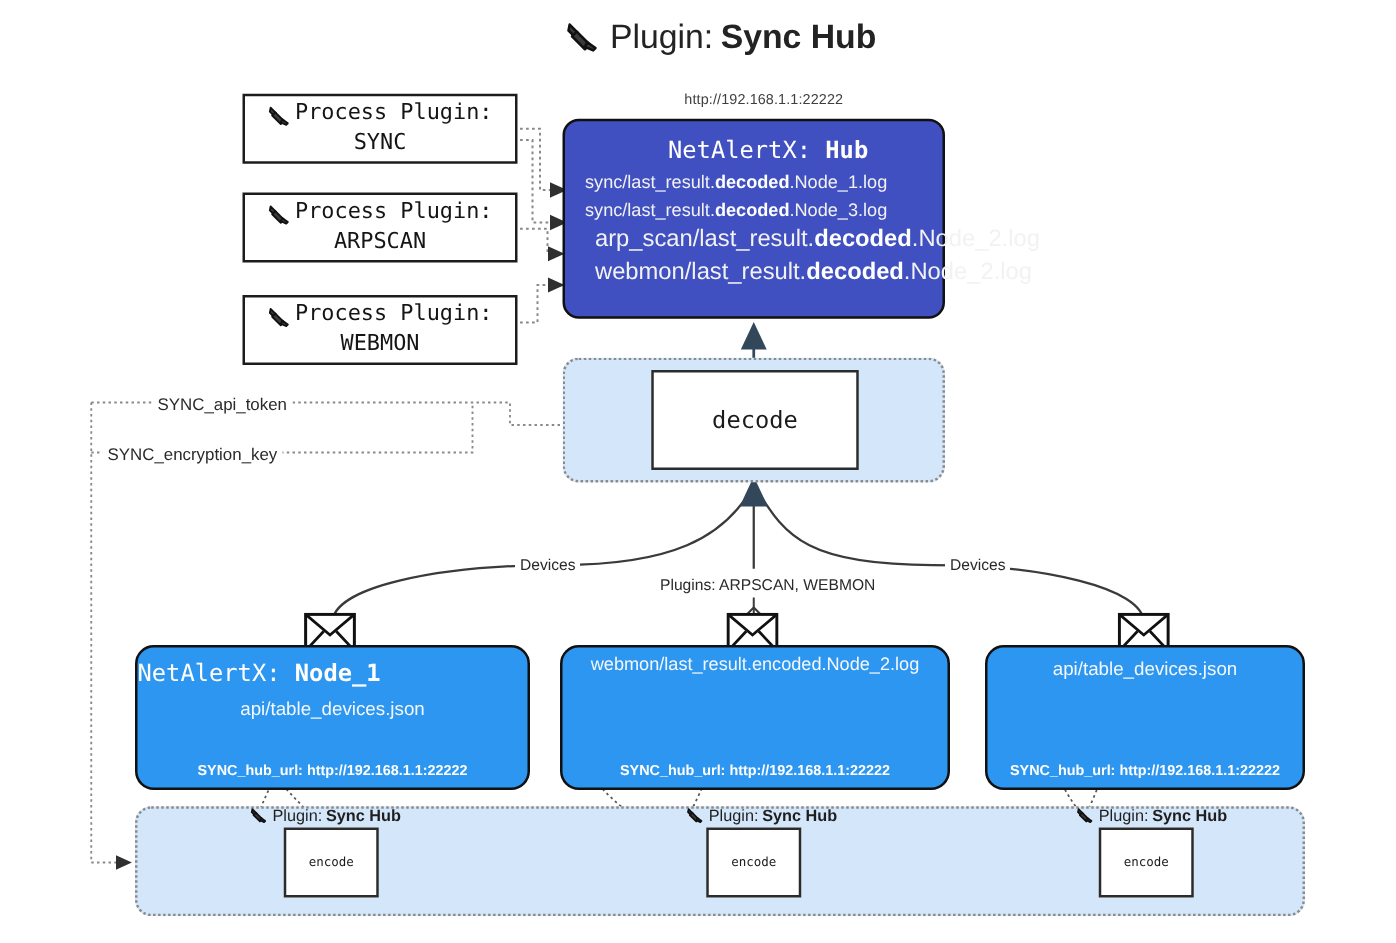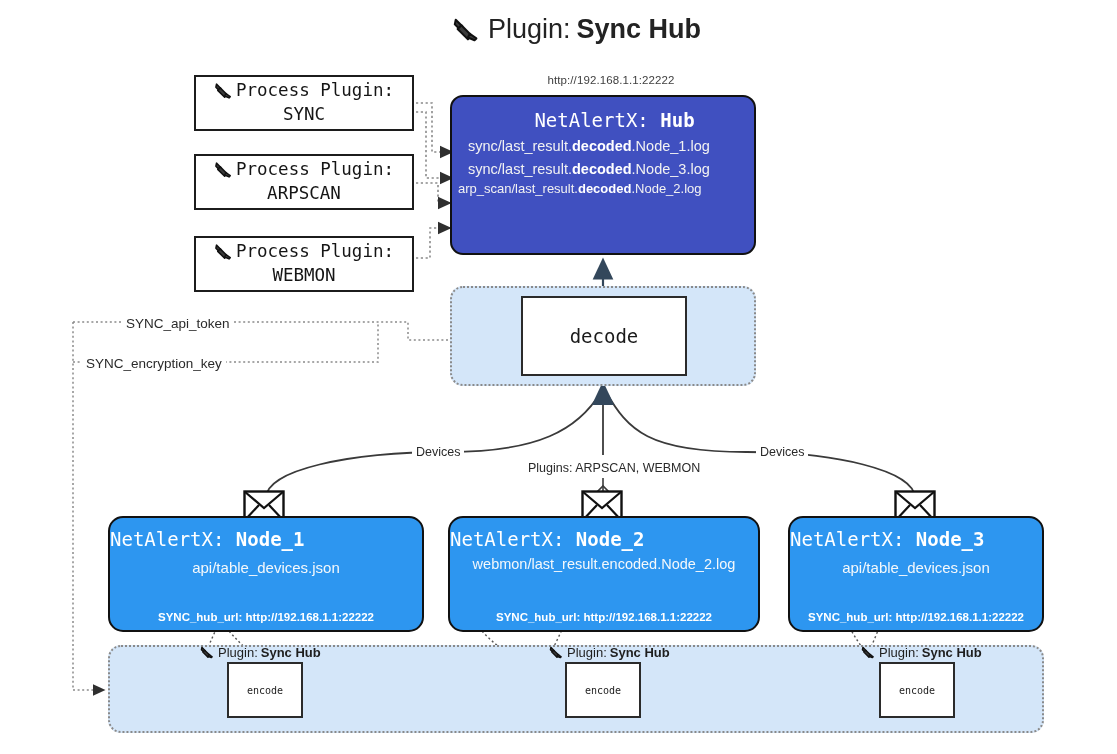--- a/index.html
+++ b/index.html
@@ -26,21 +26,21 @@
   #title .t-bold{font-weight:700;}
 
   
   .procbox{
     border:2px solid #1c1c1c;background:#ffffff;
     font-family:"DejaVu Sans Mono","Liberation Mono",monospace;
     font-size:17.5px;color:#151515;
     display:flex;flex-direction:column;align-items:center;justify-content:center;
     line-height:1.35;
   }
-  .procbox .row1{display:flex;align-items:center;gap:2px;white-space:nowrap;}
+  .procbox .row1{display:flex;align-items:flex-end;gap:2px;white-space:nowrap;}
   .procbox .plug{display:inline-block;width:20px;height:20px;flex:none;}
   .procbox .row2{white-space:nowrap;}
 
   
   #hub-url{
     left:448px;top:74px;width:290px;text-align:center;
     font-size:11.5px;font-weight:400;color:#3f3f3f;letter-spacing:.1px;
   }
   #hub{
     left:432px;top:95px;width:306px;height:160px;
@@ -50,21 +50,21 @@
   #hub .hub-title{
     text-align:center;margin-top:12px;
     font-family:"DejaVu Sans Mono","Liberation Mono",monospace;
     font-size:19px;color:#ffffff;padding-left:23px;
   }
   #hub .hub-title b{font-weight:700;}
   #hub .logline{
     font-size:14.5px;color:#f2f2f2;margin-top:7px;padding-left:16px;
     white-space:nowrap;font-family:"Liberation Sans",sans-serif;
   }
-  #hub .logline.wide{font-size:13px;padding-left:6px;margin-top:4px;}
+  #hub .logline.wide{font-size:19px;padding-left:24px;margin-top:4px;}
   #hub .logline b{font-weight:700;color:#ffffff;}
 
   
   #decode-panel{
     left:432px;top:286px;width:306px;height:100px;
     background:#d4e6f9;border:2px dotted #8a8a8a;border-radius:13px;
   }
   #decode-box{
     left:503px;top:296px;width:166px;height:80px;
     background:#ffffff;border:2px solid #2b2b2b;
@@ -270,20 +270,23 @@
     </div>
     <div class="logline">
       <span>sync/last_result.</span><b>decoded</b><span>.Node_1.log</span>
     </div>
     <div class="logline">
       <span>sync/last_result.</span><b>decoded</b><span>.Node_3.log</span>
     </div>
     <div class="logline wide">
       <span>arp_scan/last_result.</span><b>decoded</b><span>.Node_2.log</span>
     </div>
+    <div class="logline wide">
+      <span>webmon/last_result.</span><b>decoded</b><span>.Node_2.log</span>
+    </div>
   </div>
 
   <div class="node" id="decode-panel"></div>
   <div class="node" id="decode-box">decode</div>
 
   <div class="node tokenlabel" id="tok-api">SYNC_api_token</div>
   <div class="node tokenlabel" id="tok-enc">SYNC_encryption_key</div>
 
   <div class="node edgelabel" id="lbl-dev-left">Devices</div>
   <div class="node edgelabel" id="lbl-dev-right">Devices</div>
@@ -313,31 +316,25 @@
 
   <div class="node nodebox" id="node1">
     <div class="n-title">
       <span>NetAlertX: </span><b>Node_1</b>
     </div>
     <div class="n-line">api/table_devices.json</div>
     <div class="n-url">SYNC_hub_url: http://192.168.1.1:22222</div>
   </div>
 
   <div class="node nodebox" id="node2">
-    <div class="n-title">
-      <span>NetAlertX: </span><b>Node_2</b>
-    </div>
     <div class="n-line small">webmon/last_result.encoded.Node_2.log</div>
     <div class="n-url">SYNC_hub_url: http://192.168.1.1:22222</div>
   </div>
 
   <div class="node nodebox" id="node3">
-    <div class="n-title">
-      <span>NetAlertX: </span><b>Node_3</b>
-    </div>
     <div class="n-line">api/table_devices.json</div>
     <div class="n-url">SYNC_hub_url: http://192.168.1.1:22222</div>
   </div>
 
   <div class="node" id="bottom-panel"></div>
 
   <div class="enc-label" id="enc-lbl1">
     <span class="plug">
       <svg viewBox="0 0 32 32" width="15" height="15">
         <g stroke="#111" stroke-width="3" fill="#3b3b3b" stroke-linejoin="round">

